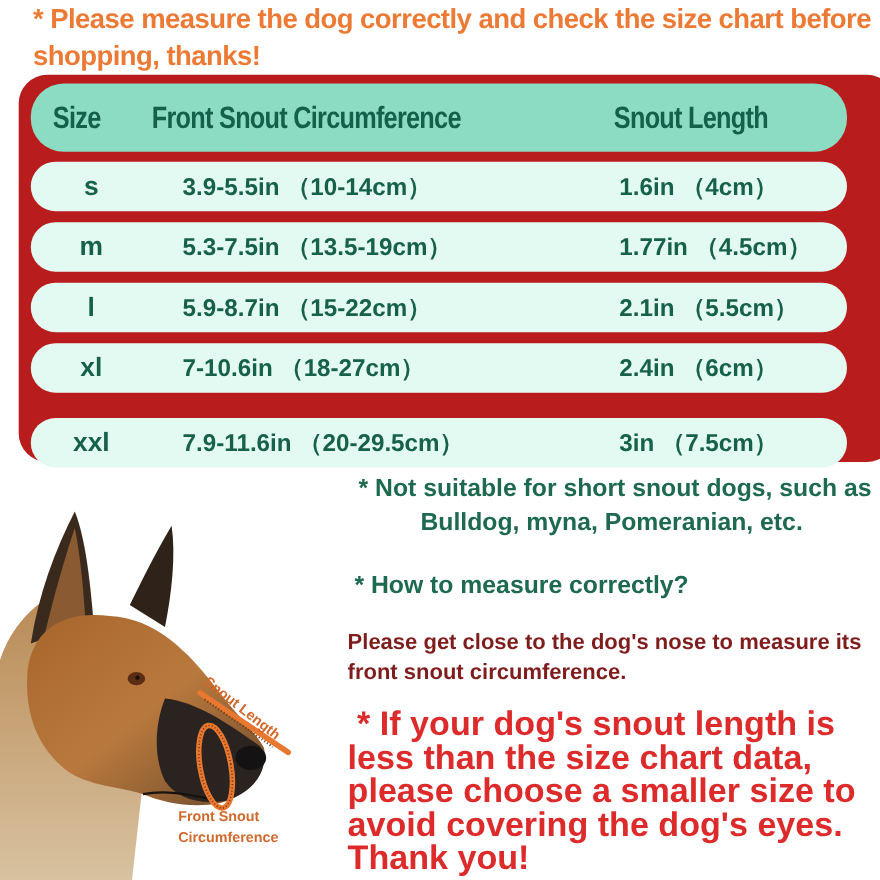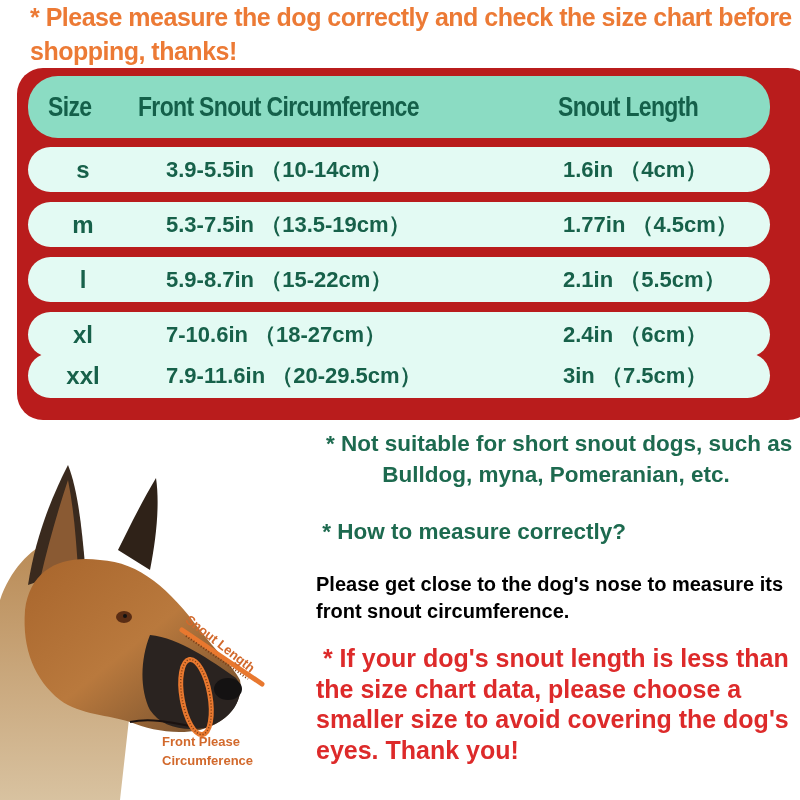--- a/index.html
+++ b/index.html
@@ -9,22 +9,22 @@
   .thead { position: absolute; left: 11px; top: 8px; width: 742px; height: 62px; background: #8bdcc3; border-radius: 30px; }
   .thead span { position: absolute; top: 0; line-height: 62px; color: #14604a; font-weight: bold; font-size: 28px; font-family: "Liberation Sans", sans-serif; letter-spacing: -0.8px; transform: scaleX(0.82); transform-origin: left center; }
   .row { position: absolute; left: 11px; width: 742px; height: 45px; background: #e3faf3; border-radius: 24px; }
   .row span { position: absolute; top: 0; line-height: 45px; color: #17614a; font-weight: bold; font-size: 22px; font-family: "Liberation Sans", sans-serif; white-space: nowrap; }
   .c-size { left: 0; width: 110px; text-align: center; font-size: 24px !important; }
   .c-front { left: 138px; }
   .c-len { left: 535px; }
   .notes { position: absolute; left: 316px; width: 480px; font-weight: bold; font-family: "Liberation Sans", sans-serif; }
   .note1 { top: 428px; color: #1d6a4f; font-size: 22.5px; line-height: 31px; text-align: center; }
   .note2 { top: 516px; color: #1d6a4f; font-size: 22.5px; line-height: 31px; }
-  .note2b { top: 571px; color: #000000; font-size: 20px; line-height: 27px; }
-  .note3 { top: 643px; color: #dd2a2a; font-size: 25px; line-height: 30.5px; }
+  .note2b { top: 571px; color: #7f1d1d; font-size: 20px; line-height: 27px; }
+  .note3 { top: 643px; color: #dd2a2a; font-size: 31px; line-height: 30.5px; }
   .dog { position: absolute; left: 0; top: 460px; width: 300px; height: 340px; }
   .lbl { position: absolute; color: #d2692c; font-weight: bold; font-family: "Liberation Sans", sans-serif; }
 </style>
 </head>
 <body>
 
 <div class="headline">* Please measure the dog correctly and check the size chart before shopping, thanks!</div>
 
 <div class="table-wrap">
   <div class="thead">
@@ -46,21 +46,21 @@
   <div class="row" style="top:189px">
     <span class="c-size">l</span>
     <span class="c-front">5.9-8.7in&nbsp;（15-22cm）</span>
     <span class="c-len">2.1in&nbsp;（5.5cm）</span>
   </div>
   <div class="row" style="top:244px">
     <span class="c-size">xl</span>
     <span class="c-front">7-10.6in&nbsp;（18-27cm）</span>
     <span class="c-len">2.4in&nbsp;（6cm）</span>
   </div>
-  <div class="row" style="top:285px">
+  <div class="row" style="top:312px">
     <span class="c-size">xxl</span>
     <span class="c-front">7.9-11.6in&nbsp;（20-29.5cm）</span>
     <span class="c-len">3in&nbsp;（7.5cm）</span>
   </div>
 </div>
 
 <div class="dog">
   <svg width="300" height="340" viewBox="0 0 300 340">
     <defs>
       <linearGradient id="fur" x1="0" y1="0" x2="1" y2="1">
@@ -93,21 +93,21 @@
     <path d="M130 262 C150 258 170 262 190 266" stroke="#1a1210" stroke-width="2" fill="none"></path>
 
     <ellipse cx="196" cy="237" rx="14" ry="38" transform="rotate(-10 196 237)" fill="none" stroke="#e8782f" stroke-width="5"></ellipse>
     <ellipse cx="196" cy="237" rx="14" ry="38" transform="rotate(-10 196 237)" fill="none" stroke="#7a3a12" stroke-width="1.5" stroke-dasharray="1 2"></ellipse>
 
     <line x1="182" y1="170" x2="262" y2="224" stroke="#e8782f" stroke-width="5" stroke-linecap="round"></line>
     <line x1="186" y1="176" x2="248" y2="219" stroke="#7a3a12" stroke-width="2" stroke-dasharray="1 2"></line>
   </svg>
   <div class="lbl" style="left:192px; top:152px; font-size:13px; transform:rotate(38deg); transform-origin:left top; white-space:nowrap;">Snout Length</div>
   <div class="lbl" style="left:162px; top:272px; font-size:13px; line-height:19px;">
-    <div>Front Please</div>
+    <div>Front Snout</div>
     <div>Circumference</div>
   </div>
 </div>
 
 <div class="notes note1">&nbsp;* Not suitable for short snout dogs, such as Bulldog, myna, Pomeranian, etc.</div>
 <div class="notes note2">&nbsp;* How to measure correctly?</div>
 <div class="notes note2b">Please get close to the dog's nose to measure its front snout circumference.</div>
 <div class="notes note3">&nbsp;* If your dog's snout length is less than the size chart data, please choose a smaller size to avoid covering the dog's eyes. Thank you!</div>
 
 </body></html>

